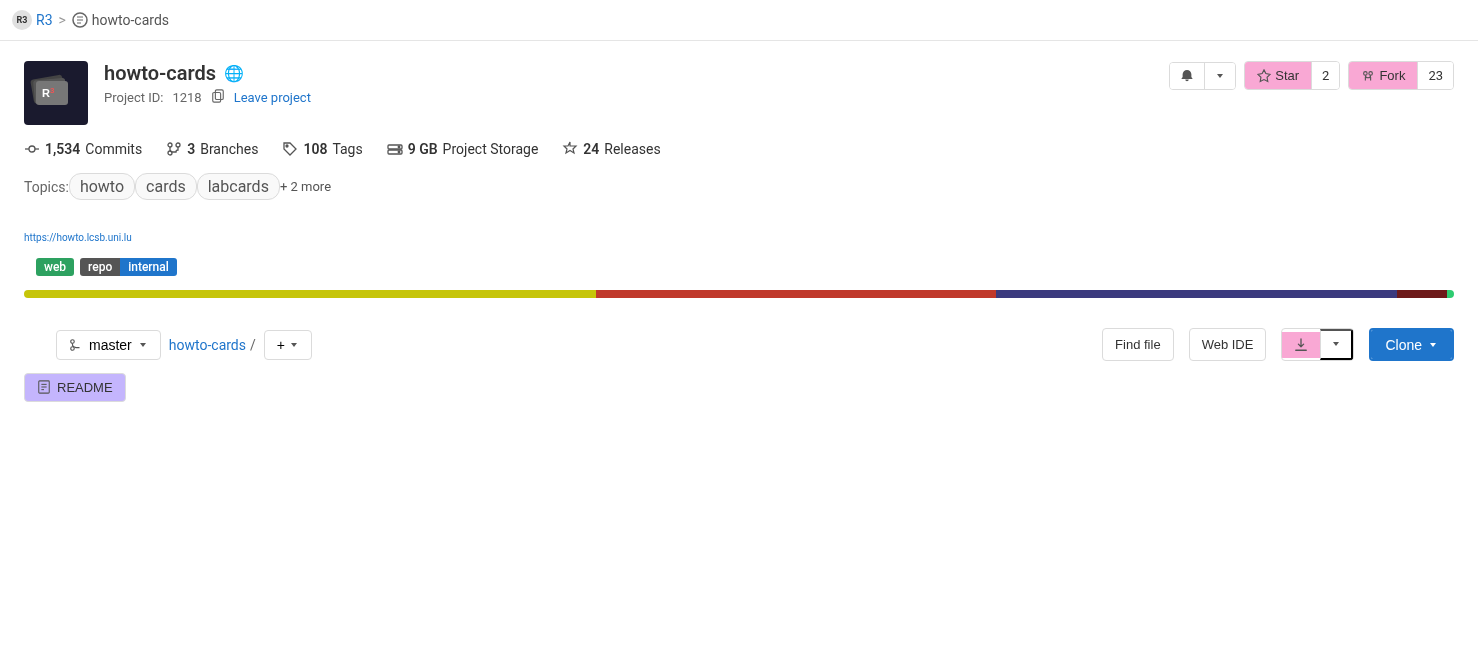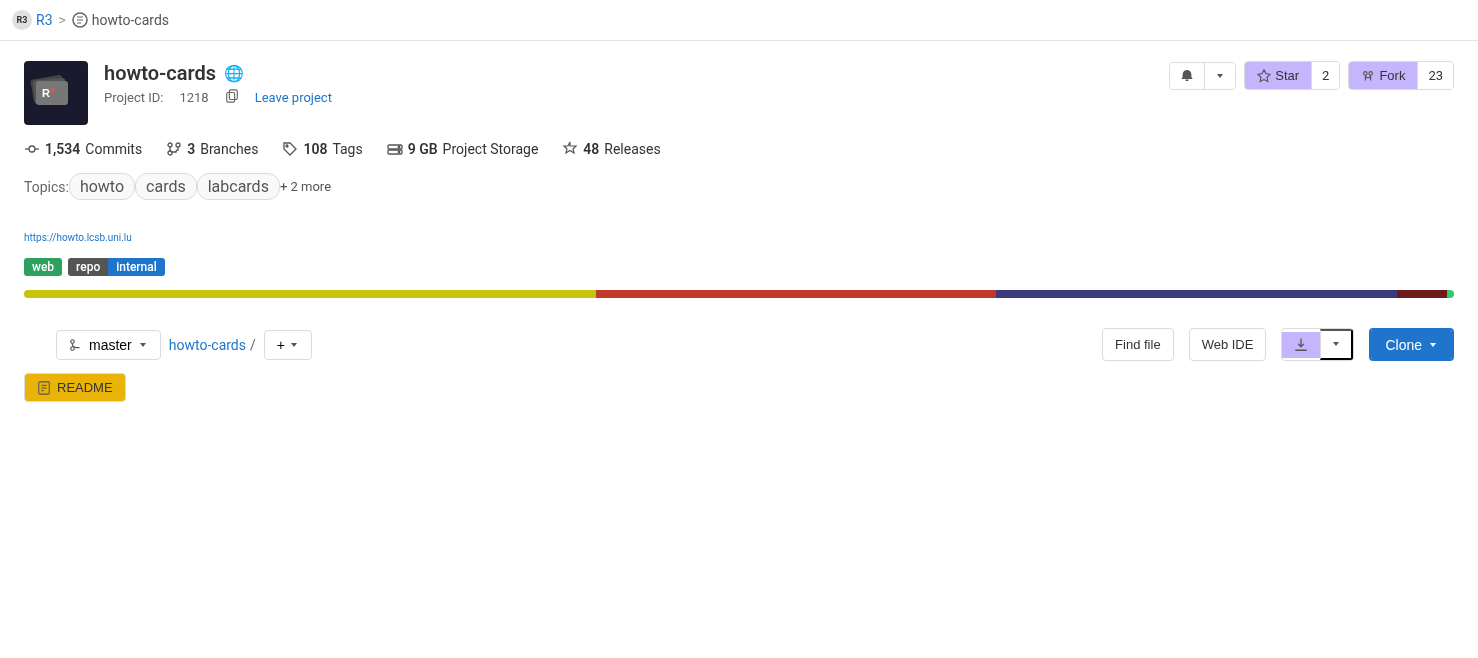--- a/index.html
+++ b/index.html
@@ -63,21 +63,21 @@
       display: flex;
       align-items: center;
       gap: 8px;
     }
     .project-meta {
       font-size: 13px;
       color: #666;
       margin-top: 4px;
       display: flex;
       align-items: center;
-      gap: 16px;
+      gap: 9px;
     }
     .project-meta a {
       color: #1f75cb;
       text-decoration: none;
     }
 
     .header-actions {
       display: flex;
       gap: 8px;
       align-items: center;
@@ -98,21 +98,21 @@
     .btn-with-count {
       display: inline-flex;
       align-items: center;
       border: 1px solid #dbdbdb;
       border-radius: 4px;
       overflow: hidden;
     }
     .btn-with-count .btn-main {
       padding: 6px 12px;
       border: none;
-      background: #c4b5fd;
+      background: #f9a8d4;
       cursor: pointer;
       font-size: 13px;
       color: #333;
       display: flex;
       align-items: center;
       gap: 4px;
     }
     .btn-with-count .btn-count {
       padding: 6px 10px;
       border-left: 1px solid #dbdbdb;
@@ -191,20 +191,21 @@
       color: #1f75cb;
       text-decoration: none;
       font-size: 10px;
     }
 
     .tags-bar {
       display: flex;
       gap: 6px;
       margin-bottom: 14px;
       align-items: center;
+      margin-left: 12px;
     }
     .tag-green {
       padding: 2px 8px;
       background: #2da160;
       color: white;
       border-radius: 3px;
       font-size: 12px;
       font-weight: 500;
     }
     .tag-dark {
@@ -306,26 +307,25 @@
       gap: 6px;
     }
 
     .file-badges {
       display: flex;
       gap: 8px;
       flex-wrap: wrap;
     }
     .file-badge {
       display: inline-flex;
-      align-items: center;
       gap: 6px;
       padding: 6px 12px;
       border: 1px solid #dbdbdb;
       border-radius: 4px;
-      background: #eab308;
+      background: #c4b5fd;
       font-size: 13px;
       color: #333;
       cursor: pointer;
     }
 
     svg.icon {
       width: 16px;
       height: 16px;
       fill: currentColor;
     }
@@ -460,21 +460,21 @@
         <circle cx="12" cy="11" r="0.8" fill="#555"></circle>
       </svg>
       <span class="stat-num">9 GB</span>
       <span>Project Storage</span>
     </div>
 
     <div class="stat-item">
       <svg width="16" height="16" viewBox="0 0 16 16" fill="none" stroke="#555" stroke-width="1.3">
         <path d="M8 1L6 5H2l3 3-1 4 4-2.5L12 12l-1-4 3-3H8z" stroke="#555" stroke-width="1.2"></path>
       </svg>
-      <span class="stat-num">48</span>
+      <span class="stat-num">24</span>
       <span>Releases</span>
     </div>
   </div>
 
   <div class="topics-bar">
     <span class="topics-label">Topics:</span>
     <span class="topic-tag">howto</span>
     <span class="topic-tag">cards</span>
     <span class="topic-tag">labcards</span>
     <span class="more-topics">+ 2 more</span>

